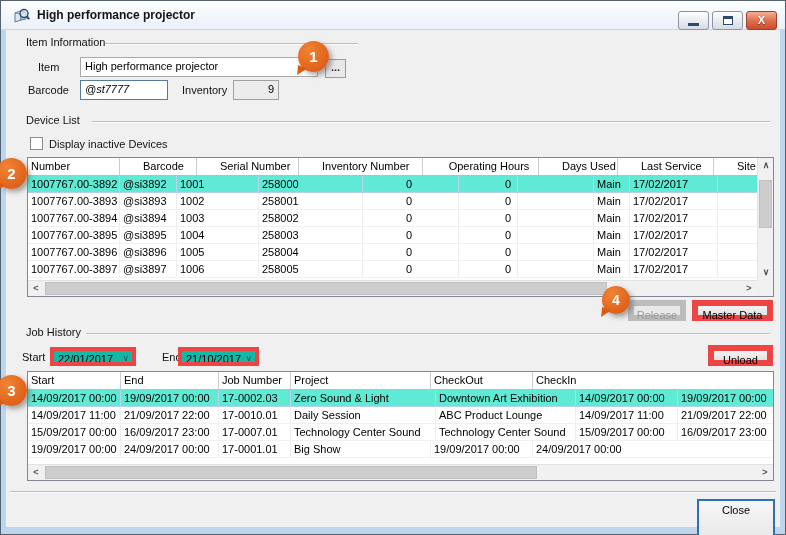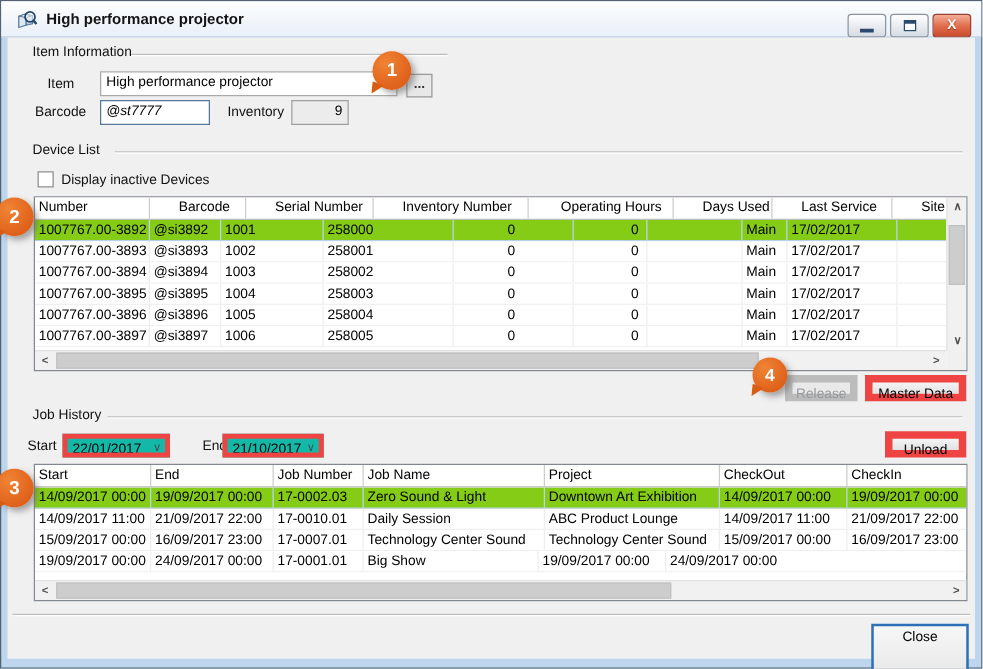--- a/index.html
+++ b/index.html
@@ -51,21 +51,21 @@
   .btn.default-focus { border:2px solid #2f6fb5; background:linear-gradient(#f7f7f7,#e9e9e9); }
 
   .checkbox { position:absolute; width:13px; height:13px; background:#fff; border:1px solid #8b8b8b; }
 
   
   .table { position:absolute; background:#fff; border:1px solid #828790; }
   .thead { display:flex; height:18px; line-height:17px; background:#fff; border-bottom:1px solid #bcbcbc; overflow:hidden; }
   .th { flex:0 0 auto; padding-left:3px; border-right:1px solid #cdcdcd; overflow:hidden; white-space:nowrap; }
   .tbody { overflow:hidden; }
   .tr { display:flex; height:17px; line-height:16px; border-bottom:1px solid #f0f0f0; background:#fff; }
-  .tr.selected { background:#84cc16; border-bottom-color:#b7cfeb; }
+  .tr.selected { background:#5eead4; border-bottom-color:#b7cfeb; }
   .td { flex:0 0 auto; padding-left:3px; border-right:1px solid #eeeeee; overflow:hidden; white-space:nowrap; }
   .tr.selected .td { border-right-color:#bcd3ee; }
 
   .devtbl { left:21px; top:127px; width:747px; height:140px; }
   .devtbl .thead, .devtbl .tbody { margin-right:16px;gap:20px; }
   .devtbl .c0{width:92px}.devtbl .c1{width:57px}.devtbl .c2{width:82px}.devtbl .c3{width:104px}
   .devtbl .c4{width:96px;text-align:center;padding-right:6px}.devtbl .c5{width:59px;text-align:right;padding-right:6px}
   .devtbl .c6{width:76px}.devtbl .c7{width:36px}.devtbl .c8{width:88px}.devtbl .c9{flex:1 1 auto;border-right:none}
 
   .jobtbl { left:21px; top:341px; width:747px; height:110px; }
@@ -265,21 +265,20 @@
       <span>21/10/2017</span>
       <span class="chev">∨</span>
     </div>
     <div class="btn" style="left:702px;top:315px;width:65px;height:21px;line-height:19px;">Unload</div>
 
     <div class="table jobtbl">
       <div class="thead">
           <div class="th c0">Start</div>
           <div class="th c1">End</div>
           <div class="th c2">Job Number</div>
-          <div class="th c3">Job Name</div>
           <div class="th c4">Project</div>
           <div class="th c5">CheckOut</div>
           <div class="th c6">CheckIn</div>
         </div>
       <div class="tbody">
           <div class="tr selected">
             <div class="td c0">14/09/2017 00:00</div>
             <div class="td c1">19/09/2017 00:00</div>
             <div class="td c2">17-0002.03</div>
             <div class="td c3">Zero Sound &amp; Light</div>

